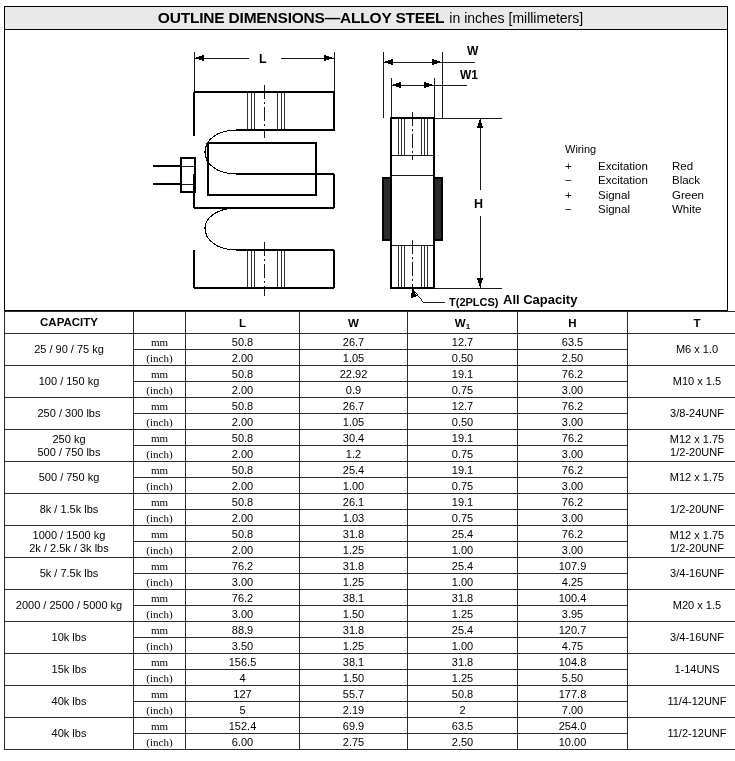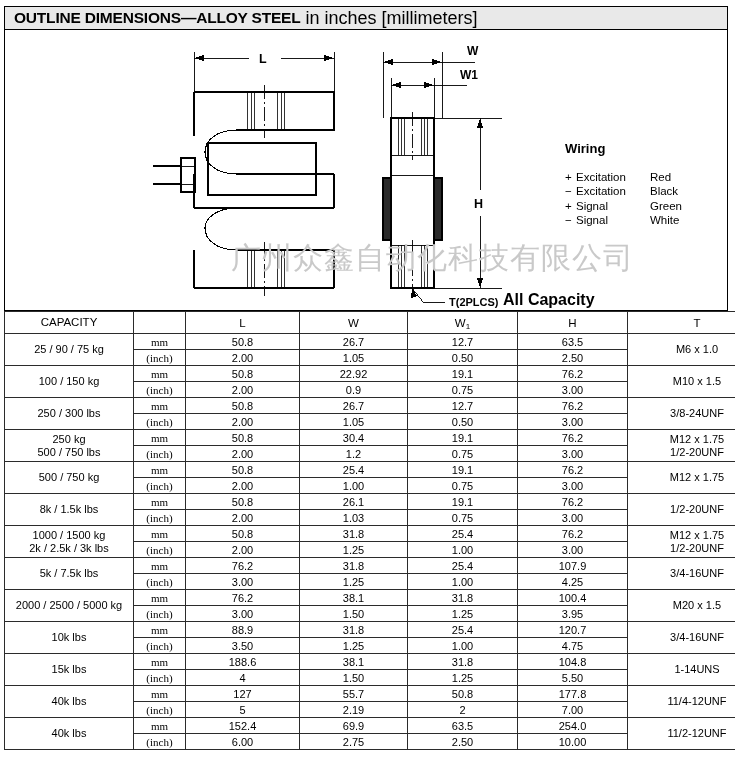--- a/index.html
+++ b/index.html
@@ -25,29 +25,30 @@
     left: 4px;
     top: 6px;
     width: 724px;
     height: 24px;
     background: #e9e9e9;
     border: 1.5px solid #000;
     box-sizing: border-box;
     display: flex;
     align-items: center;
     padding-left: 9px;
+    justify-content: center;
   }
   .title-strong {
     font-size: 15.5px;
     font-weight: bold;
     letter-spacing: -0.2px;
     white-space: pre;
   }
   .title-light {
-    font-size: 18px;
+    font-size: 14px;
     font-weight: normal;
     margin-left: 5px;
     white-space: pre;
   }
 
   
   .draw-panel {
     position: absolute;
     left: 4px;
     top: 30px;
@@ -76,34 +77,34 @@
 
   
   .wiring {
     position: absolute;
     left: 560px;
     top: 112px;
     font-size: 11.5px;
     line-height: 14.6px;
   }
   .wiring .wtitle {
-    font-weight: bold;
-    font-size: 13px;
-    margin-bottom: 13px;
+    font-weight: normal;
+    font-size: 11px;
+    margin-bottom: 2px;
   }
   .wrow { display: flex; white-space: pre; }
   .wsign { width: 11px; }
-  .wname { width: 74px; }
+  .wname { width: 74px; margin-left: 22px; }
   .wcolor { }
 
   .capnote {
     position: absolute;
     left: 498px;
     top: 236px;
-    font-size: 16px;
+    font-size: 13px;
     font-weight: bold;
     line-height: 13.5px;
     white-space: pre;
   }
 
   
   table.dim {
     position: absolute;
     left: 4px;
     top: 311px;
@@ -115,21 +116,21 @@
   table.dim td, table.dim th {
     border: 1px solid #2b2b2b;
     text-align: center;
     vertical-align: middle;
     padding: 0;
     height: 15px;
     font-weight: normal;
     font-size: 11px;
   }
   table.dim th {
-    font-weight: normal;
+    font-weight: bold;
     font-size: 11.5px;
     height: 21px;
   }
   .c-cap  { width: 129px; }
   .c-unit { width: 52px; }
   .c-l    { width: 114px; }
   .c-w    { width: 108px; }
   .c-w1   { width: 110px; }
   .c-h    { width: 110px; }
   .c-t    { width: 139px; }
@@ -257,21 +258,20 @@
         <polygon points="407,258 406,268 412,266" fill="#000" stroke="none"></polygon>
       </g>
 
       <text x="254" y="33" font-family="Liberation Sans, sans-serif" font-size="12.5" font-weight="bold" fill="#000">L</text>
       <text x="462" y="25" font-family="Liberation Sans, sans-serif" font-size="12" font-weight="bold" fill="#000">W</text>
       <text x="455" y="49" font-family="Liberation Sans, sans-serif" font-size="12" font-weight="bold" fill="#000">W1</text>
       <text x="469" y="178" font-family="Liberation Sans, sans-serif" font-size="12.5" font-weight="bold" fill="#000">H</text>
       <text x="444" y="276" font-family="Liberation Sans, sans-serif" font-size="11" font-weight="bold" fill="#000">T(2PLCS)</text>
     </svg>
 
-    <div class="watermark">广州众鑫自动化科技有限公司</div>
 
     <div class="wiring">
       <div class="wtitle">Wiring</div>
       <div class="wrow">
         <span class="wsign">+</span>
         <span class="wname">Excitation</span>
         <span class="wcolor">Red</span>
       </div>
       <div class="wrow">
         <span class="wsign">−</span>
@@ -474,21 +474,21 @@
         <tr>
           <td class="unit">(inch)</td>
           <td>3.50</td>
           <td>1.25</td>
           <td>1.00</td>
           <td>4.75</td>
         </tr>
         <tr>
           <td class="cap outer-left" rowspan="2">15k lbs</td>
           <td class="unit">mm</td>
-          <td>188.6</td>
+          <td>156.5</td>
           <td>38.1</td>
           <td>31.8</td>
           <td>104.8</td>
           <td class="tcell outer-right" rowspan="2">1-14UNS</td>
         </tr>
         <tr>
           <td class="unit">(inch)</td>
           <td>4</td>
           <td>1.50</td>
           <td>1.25</td>

